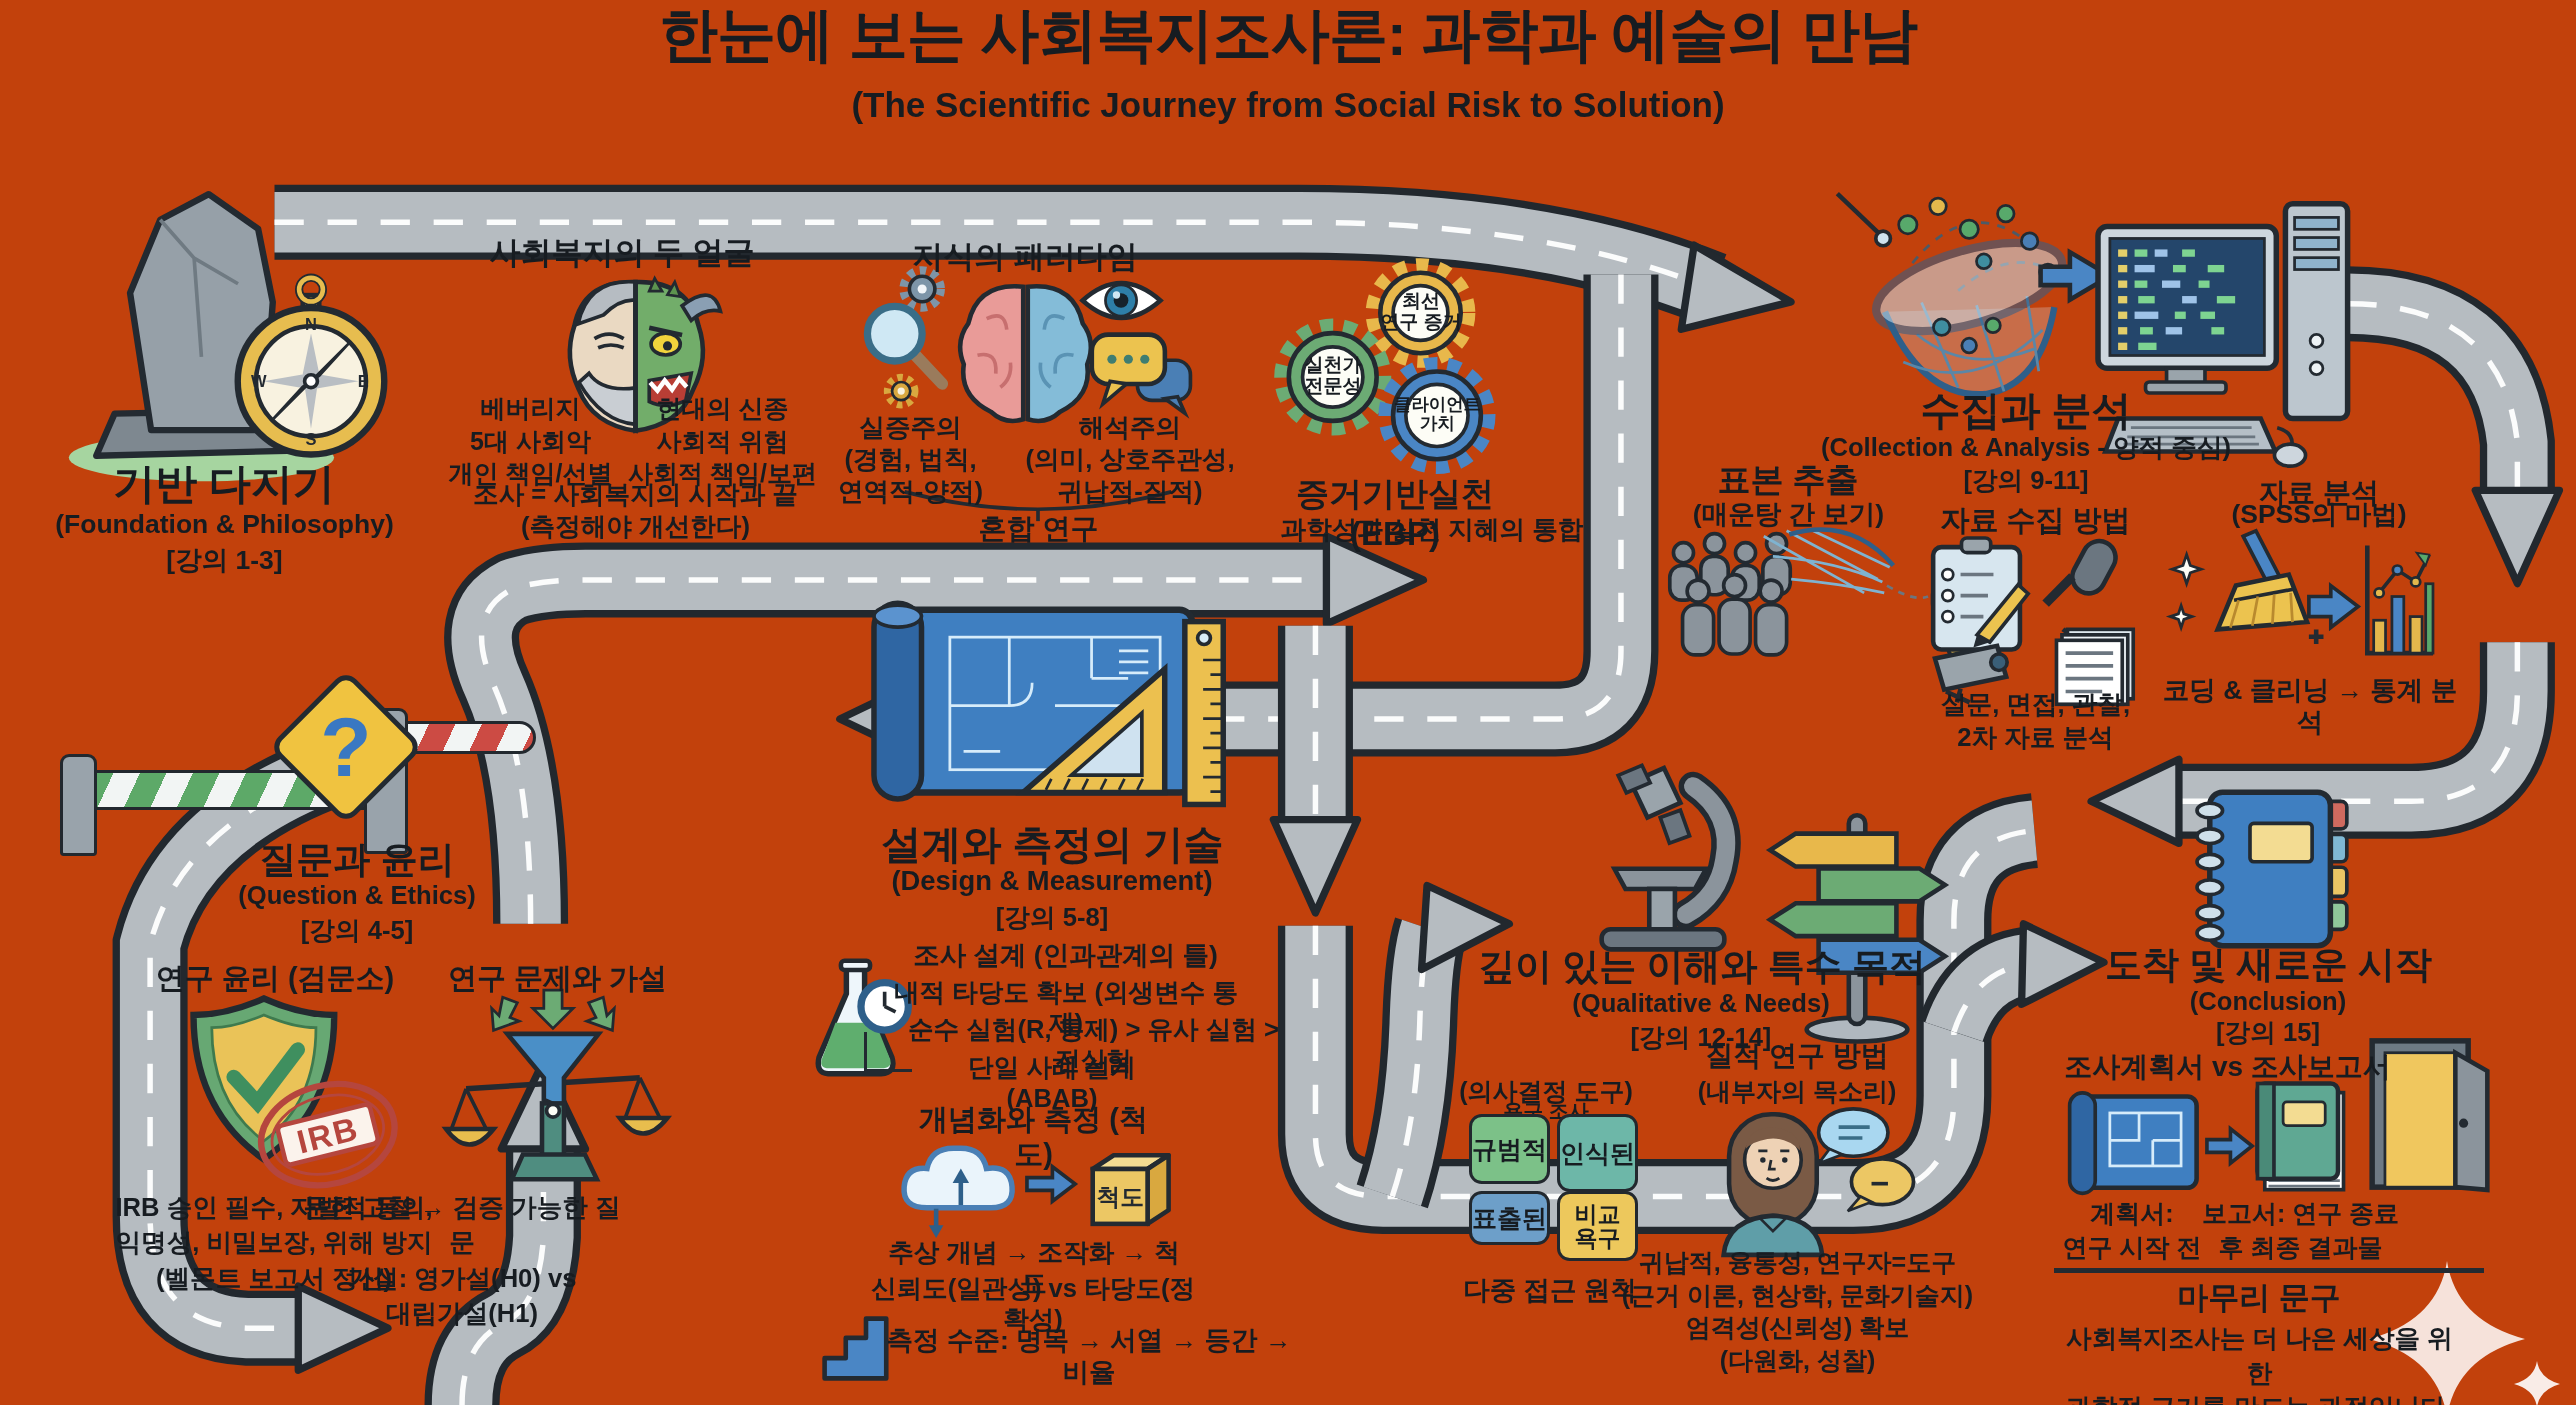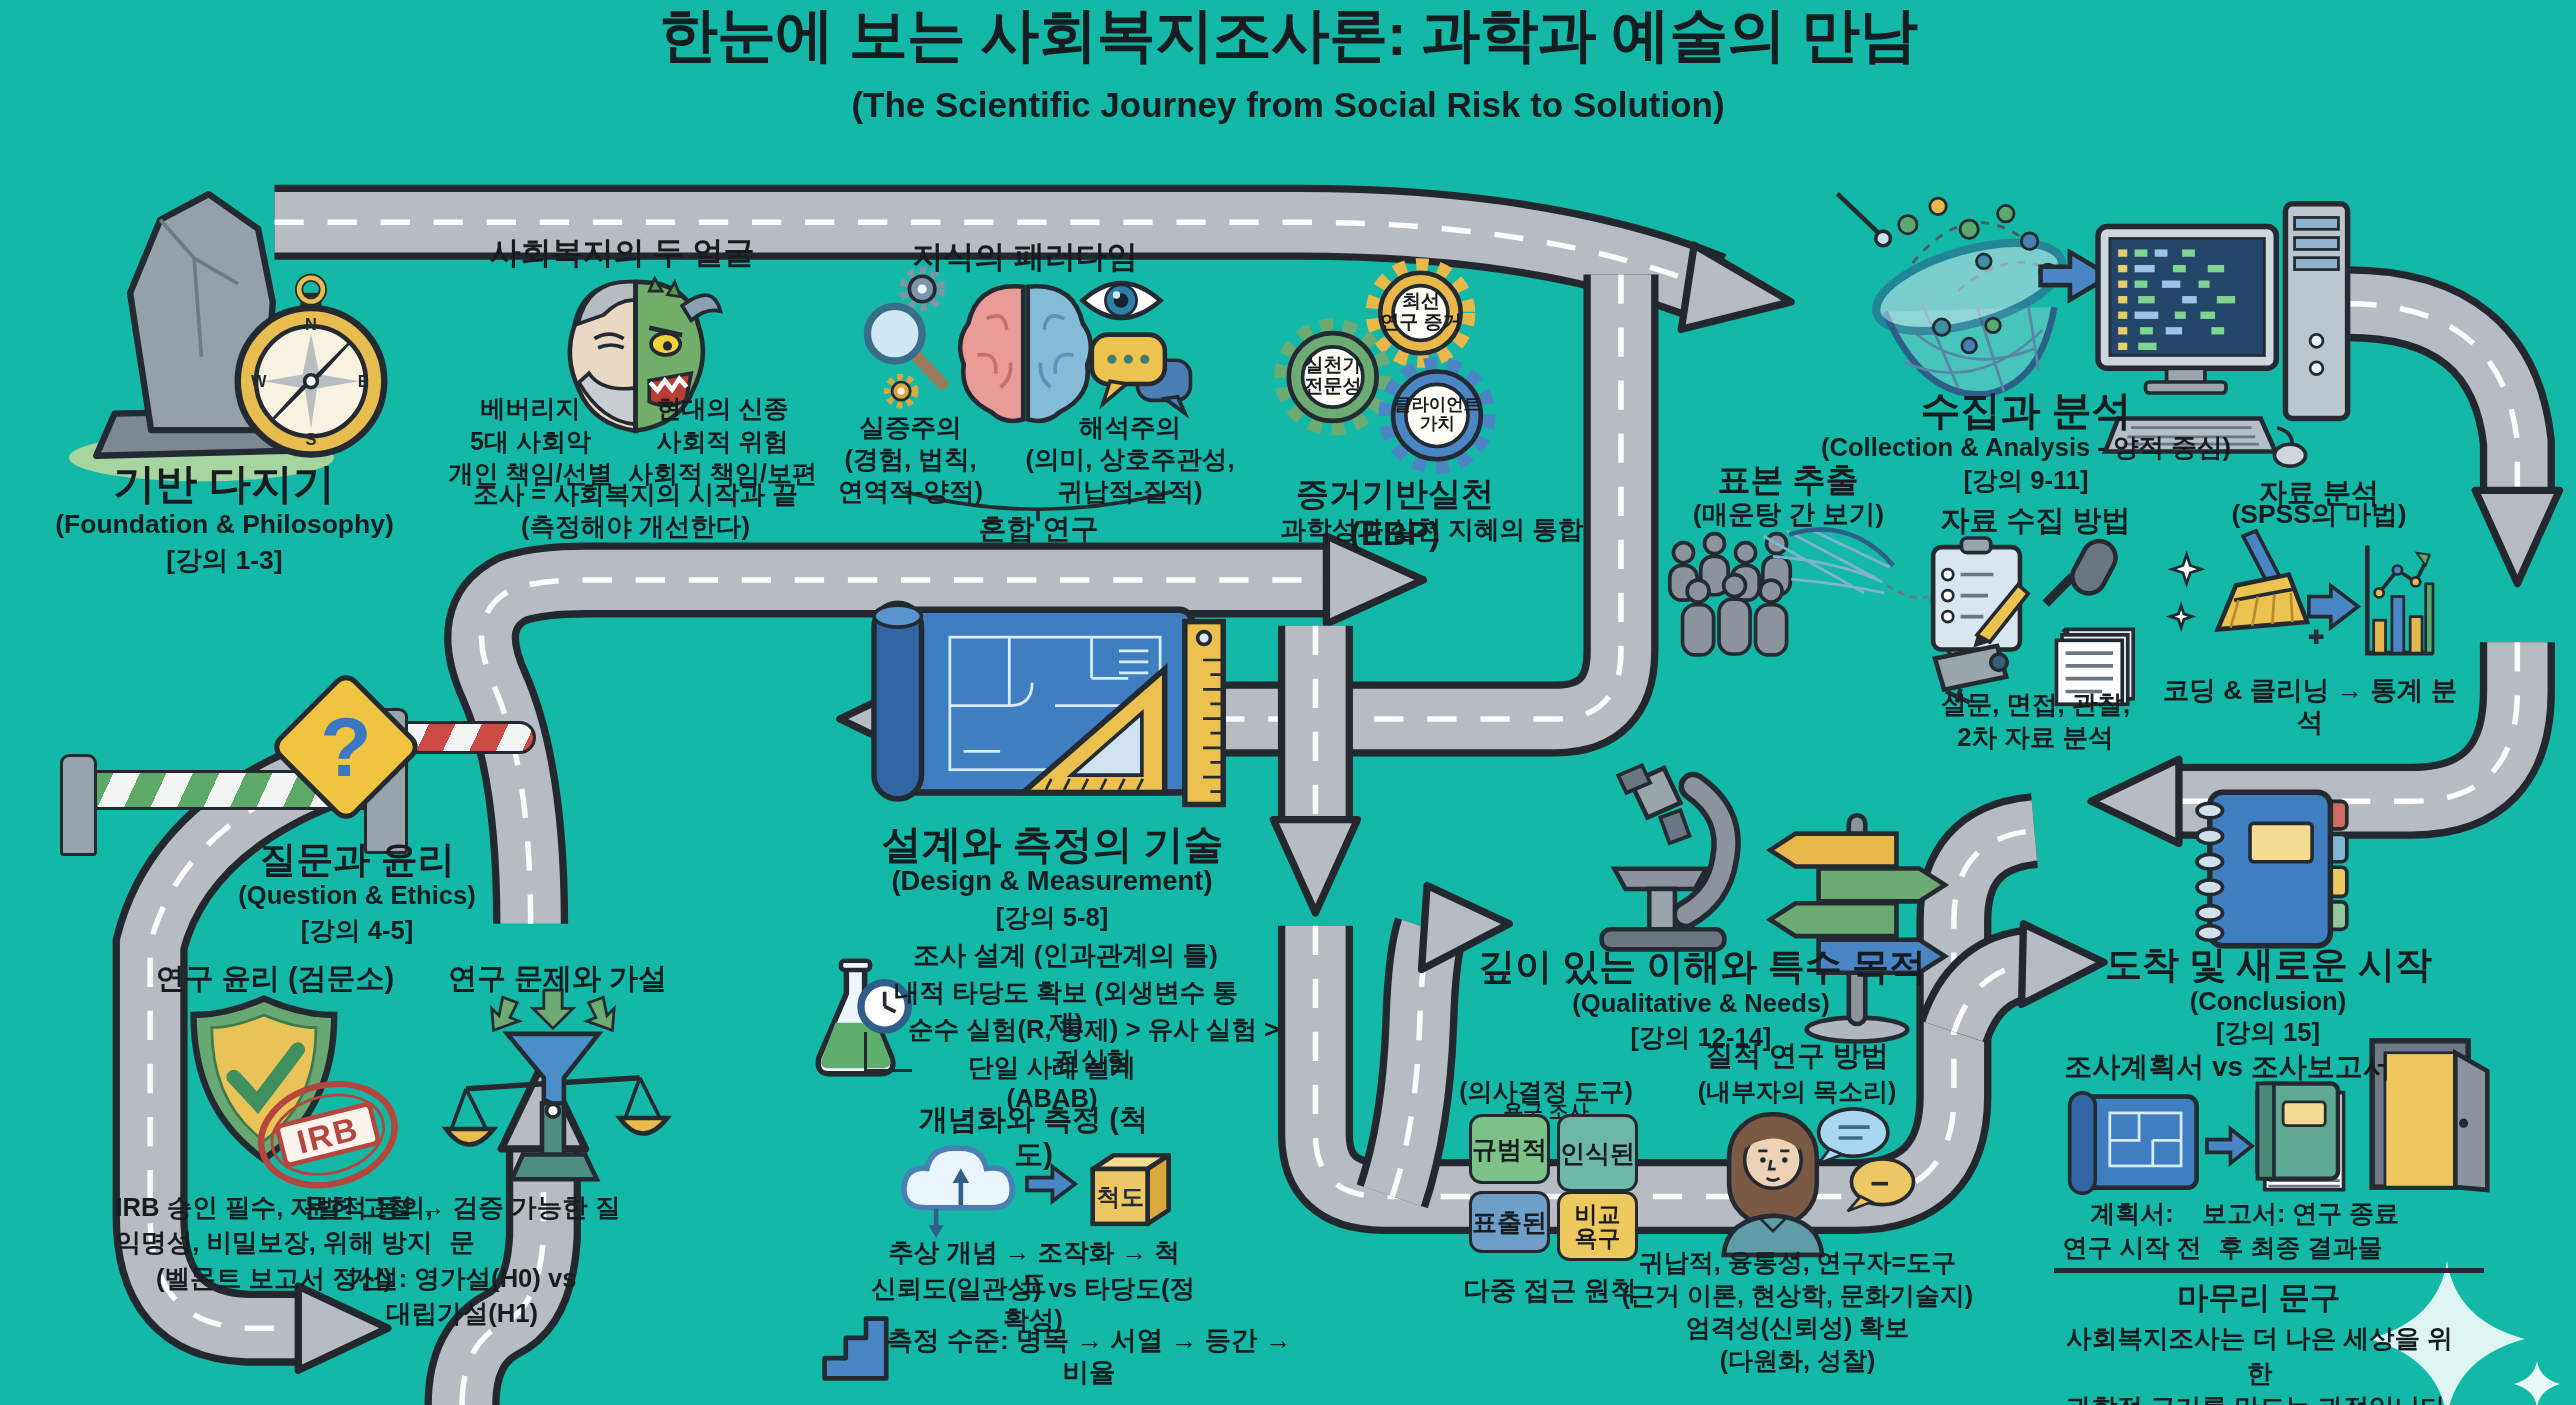--- a/index.html
+++ b/index.html
@@ -1,17 +1,17 @@
 <!DOCTYPE html>
 <html style="font-size:14.6px"><head>
 <meta charset="utf-8">
 <style>
   *{margin:0;padding:0;box-sizing:border-box}
   body{font-family:"Liberation Sans",sans-serif;background:#fff}
-  #canvas{position:relative;width:2576px;height:1405px;background:#14b8a6;overflow:hidden}
+  #canvas{position:relative;width:2576px;height:1405px;background:#c2410c;overflow:hidden}
   .roads{position:absolute;left:0;top:0;z-index:1}
   .road-o{fill:none;stroke:#22282e;stroke-width:82;stroke-linecap:butt}
   .road-f{fill:none;stroke:#b6bcc1;stroke-width:66}
   .road-d{fill:none;stroke:#ffffff;stroke-width:6;stroke-dasharray:32 26;opacity:.95}
   .ah{fill:#b6bcc1;stroke:#22282e;stroke-width:8;stroke-linejoin:round}
   .ic{position:absolute;z-index:2}
   .t{position:absolute;z-index:3;color:#171c21;font-weight:700;text-align:center;line-height:1.2;white-space:pre-line}
   svg{display:block;overflow:visible}
   .cell{position:absolute;z-index:3;border:3.7px solid #22282e;border-radius:12.8px;display:flex;align-items:center;justify-content:center;
         font-weight:700;color:#171c21;font-size:25px;text-align:center;line-height:1.05;white-space:pre-line}
@@ -493,21 +493,21 @@
     <polygon points="203,162 175,144 65,144 65,180 175,180" fill="#4a86c5" stroke="#232a31" stroke-width="5"></polygon>
   </svg>
   <div class="t" style="left:1464px;top:945px;width:476px;font-size:37px">깊이 있는 이해와 특수 목적</div>
   <div class="t" style="left:1564px;top:988px;width:274px;font-size:25.6px">(Qualitative &amp; Needs)</div>
   <div class="t" style="left:1564px;top:1022px;width:274px;font-size:25.6px">[강의 12-14]</div>
 
   <div class="t" style="left:1450px;top:1099px;width:192px;font-size:20px">욕구 조사</div>
   <div class="t" style="left:1441px;top:1076px;width:210px;font-size:25px">(의사결정 도구)</div>
   <div class="cell" style="left:1469px;top:1114px;width:81px;height:70px;background:#7cc188">규범적</div>
   <div class="cell" style="left:1557px;top:1114px;width:81px;height:78px;background:#6db7a8">인식된</div>
-  <div class="cell" style="left:1469px;top:1191px;width:81px;height:62px;background:#6d9fc9">표출된</div>
+  <div class="cell" style="left:1469px;top:1191px;width:81px;height:54px;background:#6d9fc9">표출된</div>
   <div class="cell" style="left:1557px;top:1191px;width:81px;height:70px;background:#edc85c;font-size:23px">비교
 욕구</div>
   <div class="t" style="left:1445px;top:1275px;width:210px;font-size:26.5px">다중 접근 원칙</div>
 
   <div class="t" style="left:1660px;top:1039px;width:274px;font-size:28px">질적 연구 방법</div>
   <div class="t" style="left:1660px;top:1076px;width:274px;font-size:25px">(내부자의 목소리)</div>
   <svg class="ic" style="left:1709px;top:1103px" width="210" height="165" viewBox="0 0 230 180">
     <ellipse cx="158" cy="32" rx="38" ry="26" fill="#a9d7f0" stroke="#232a31" stroke-width="4"></ellipse>
     <polygon points="132,50 120,66 146,56" fill="#a9d7f0" stroke="#232a31" stroke-width="3"></polygon>
     <path d="M 142 26 H 176 M 142 38 H 168" stroke="#3a6d87" stroke-width="4"></path>

